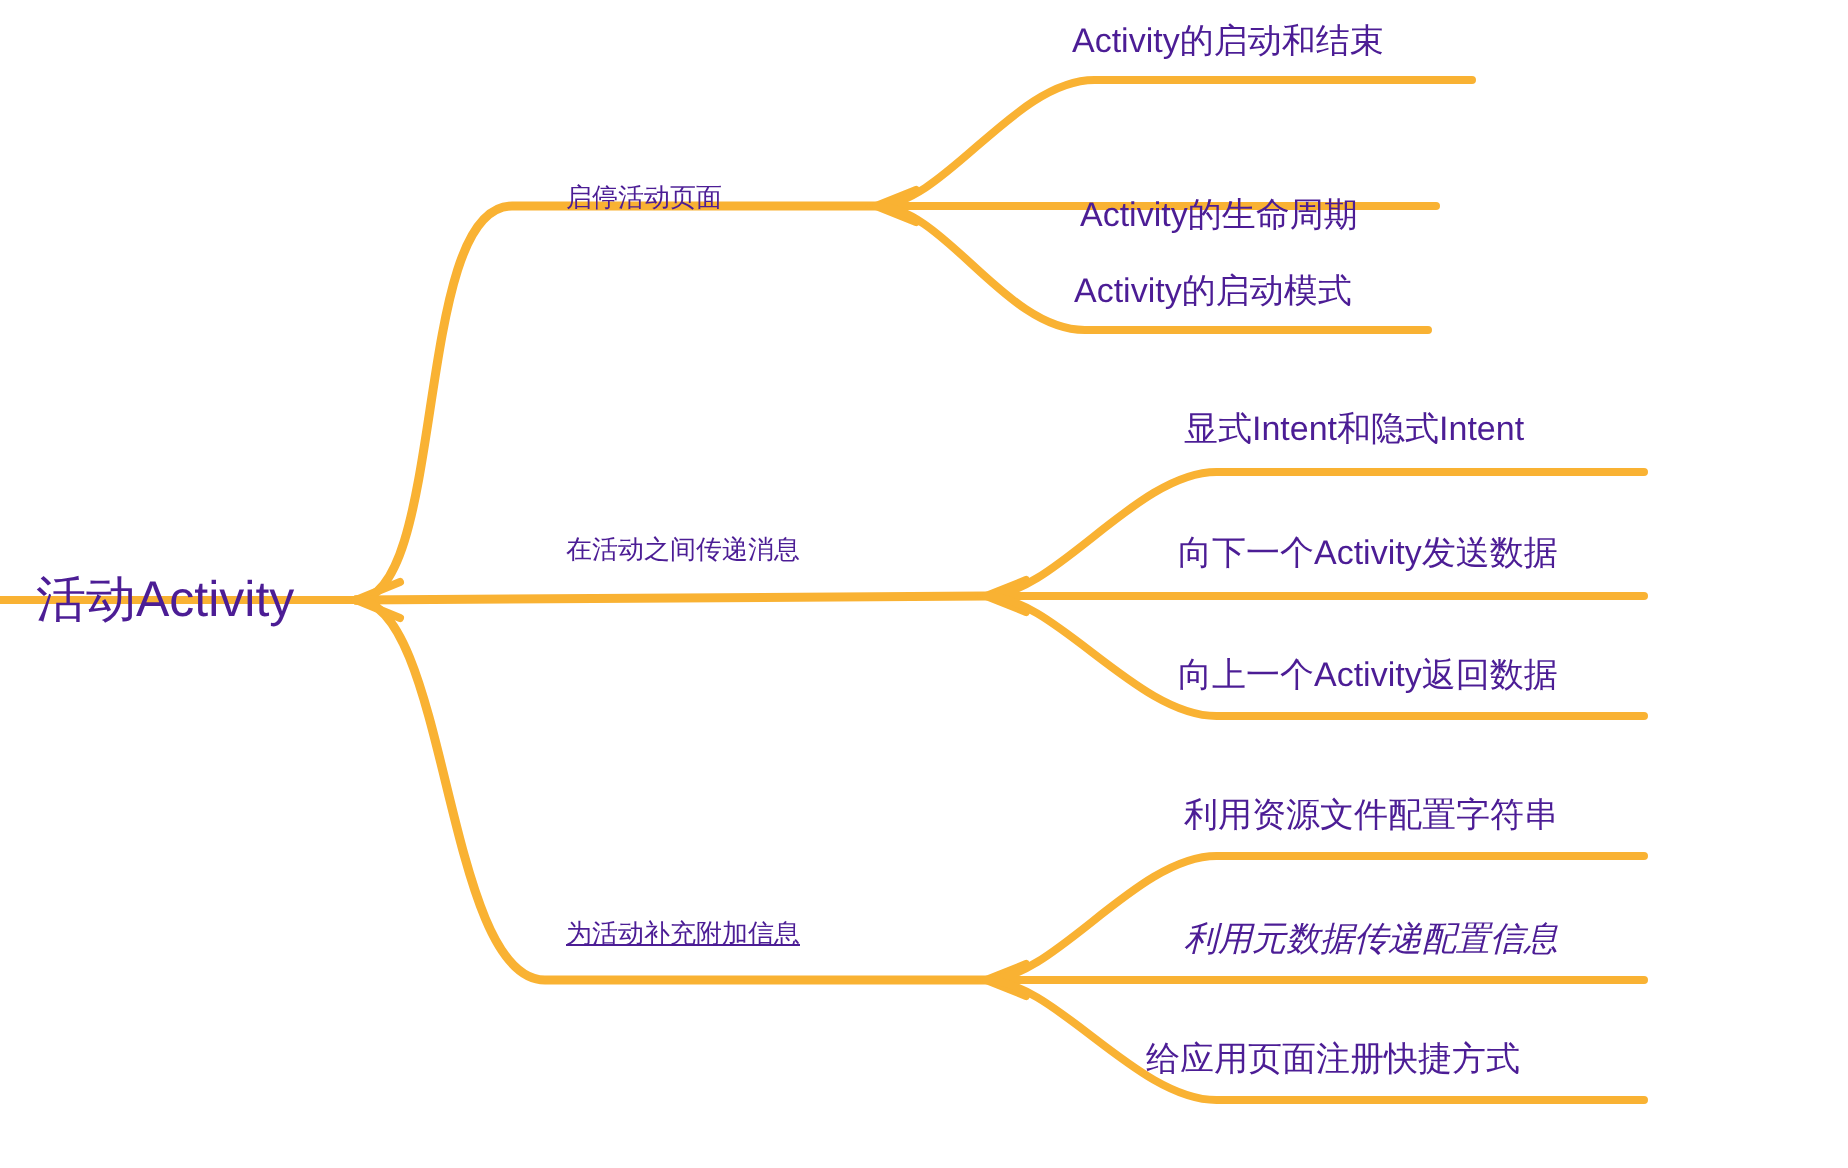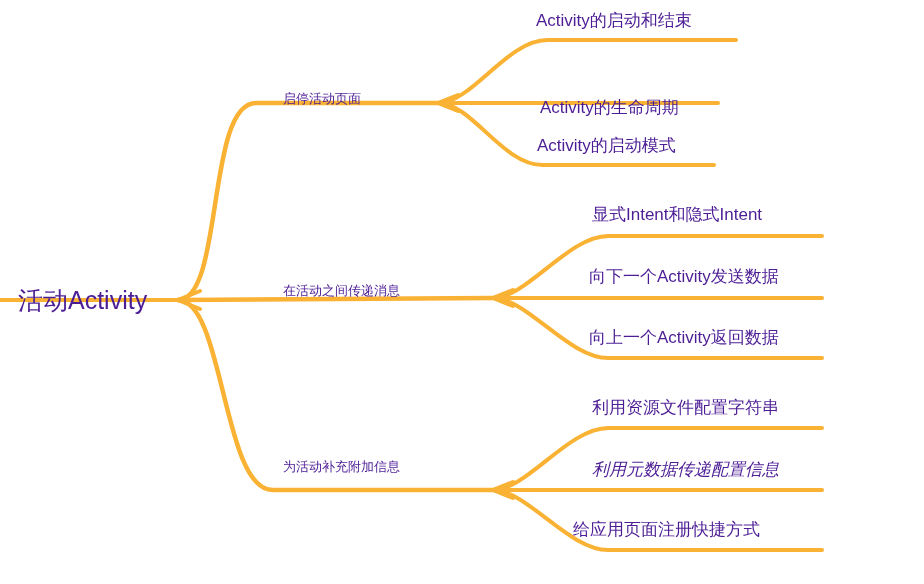--- a/index.html
+++ b/index.html
@@ -60,21 +60,21 @@
       <path d="M 513 482 L 493 490 L 513 498" fill="none" stroke="#F9B233" stroke-width="4" stroke-linecap="round"></path>
       <path d="M 493 490 C 527 490, 568.28 428, 608.28 428 L 822 428" fill="none" stroke="#F9B233" stroke-width="4" stroke-linecap="round"></path>
       <path d="M 493 490 L 822 490" fill="none" stroke="#F9B233" stroke-width="4" stroke-linecap="round"></path>
       <path d="M 493 490 C 527 490, 568.28 550, 608.28 550 L 822 550" fill="none" stroke="#F9B233" stroke-width="4" stroke-linecap="round"></path>
     </svg>
 <div class="node-label root-label" style="left: 18px; top: 288px;">活动Activity</div>
     <div class="node-label branch-label" style="left: 283px; top: 92px;">启停活动页面</div>
     <div class="node-label leaf-label" style="left: 536px; top: 12px;">Activity的启动和结束</div>
     <div class="node-label leaf-label" style="left: 540px; top: 75px; margin-top: 24px;">Activity的生命周期</div>
     <div class="node-label leaf-label" style="left: 537px; top: 137px;">Activity的启动模式</div>
-    <div class="node-label branch-label" style="left: 283px; top: 284px;">在活动之间传递消息</div>
+    <div class="node-label branch-label" style="left: 283px; top: 268px;">在活动之间传递消息</div>
     <div class="node-label leaf-label" style="left: 592px; top: 206px;">显式Intent和隐式Intent</div>
     <div class="node-label leaf-label" style="left: 589px; top: 268px;">向下一个Activity发送数据</div>
     <div class="node-label leaf-label" style="left: 589px; top: 329px;">向上一个Activity返回数据</div>
-    <div class="node-label branch-label" style="left: 283px; top: 460px;">为活动补充附加信息</div>
+    <div class="node-label branch-label" style="left: 283px; top: 460px; text-decoration: underline;">为活动补充附加信息</div>
     <div class="node-label leaf-label" style="left: 592px; top: 399px;">利用资源文件配置字符串</div>
     <div class="node-label leaf-label" style="left: 592px; top: 461px; font-style: italic;">利用元数据传递配置信息</div>
     <div class="node-label leaf-label" style="left: 573px; top: 521px;">给应用页面注册快捷方式</div>
   </div>
 
 </body></html>

